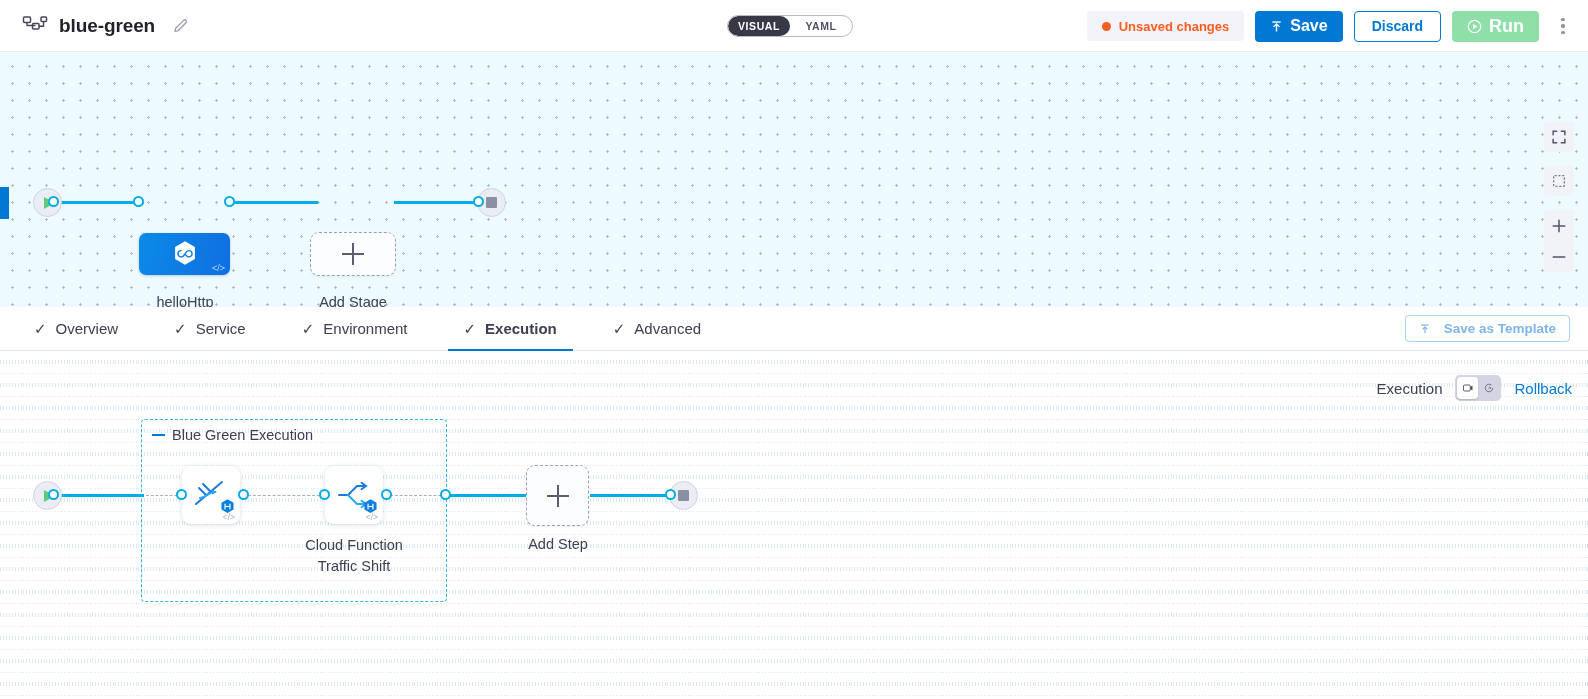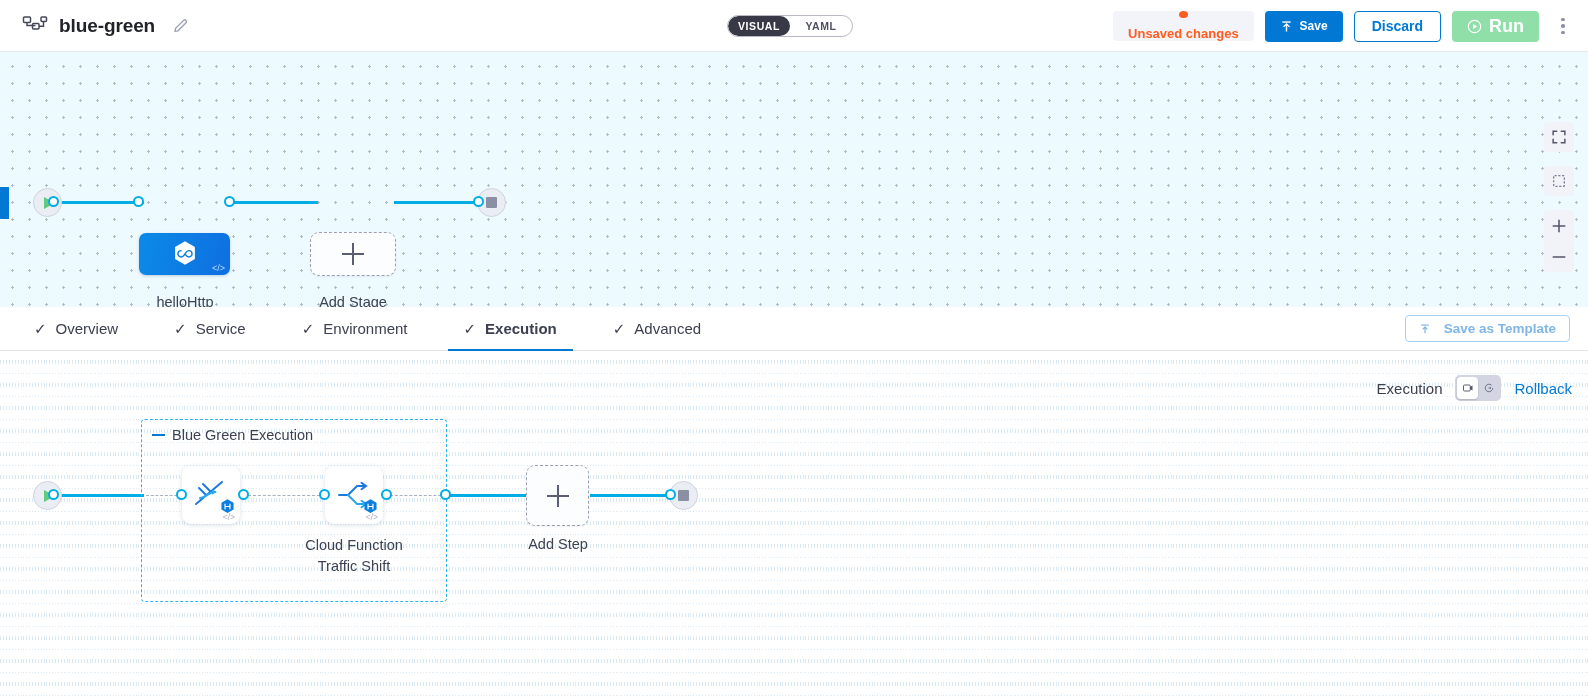--- a/index.html
+++ b/index.html
@@ -38,26 +38,26 @@
   }
   .mode-seg.active { background: #383946; color: #fff; border-radius: 11px; }
 
   .header-right {
     position: absolute; right: 14px; top: 0; height: 52px;
     display: flex; align-items: center; gap: 11px;
   }
   .unsaved-chip {
     height: 30px; padding: 0 15px; border-radius: 4px; background: #f3f3fa;
     display: flex; align-items: center; gap: 8px;
-    font-size: 13px; font-weight: bold; color: #ff5c1f; flex-direction: column;
+    font-size: 13px; font-weight: bold; color: #ff5c1f;
   }
   .dot-orange { width: 9px; height: 9px; border-radius: 50%; background: #ff5c1f; display: block; }
   .btn-save {
     height: 31px; padding: 0 15px; border-radius: 4px; background: #0278d5; border: none;
-    color: #fff; font-size: 12px; font-weight: bold; display: flex; align-items: center; gap: 7px;
+    color: #fff; font-size: 16px; font-weight: bold; display: flex; align-items: center; gap: 7px;
     cursor: pointer; font-family: inherit;
   }
   .btn-discard {
     height: 31px; padding: 0 17px; border-radius: 4px; background: #fff; border: 1px solid #0278d5;
     color: #0278d5; font-size: 14px; font-weight: bold; cursor: pointer; font-family: inherit;
   }
   .btn-run {
     height: 31px; padding: 0 15px; border-radius: 4px; background: #90dfa8; border: none;
     color: #fff; font-size: 18px; font-weight: bold; display: flex; align-items: center; gap: 7px;
     cursor: pointer; font-family: inherit;

